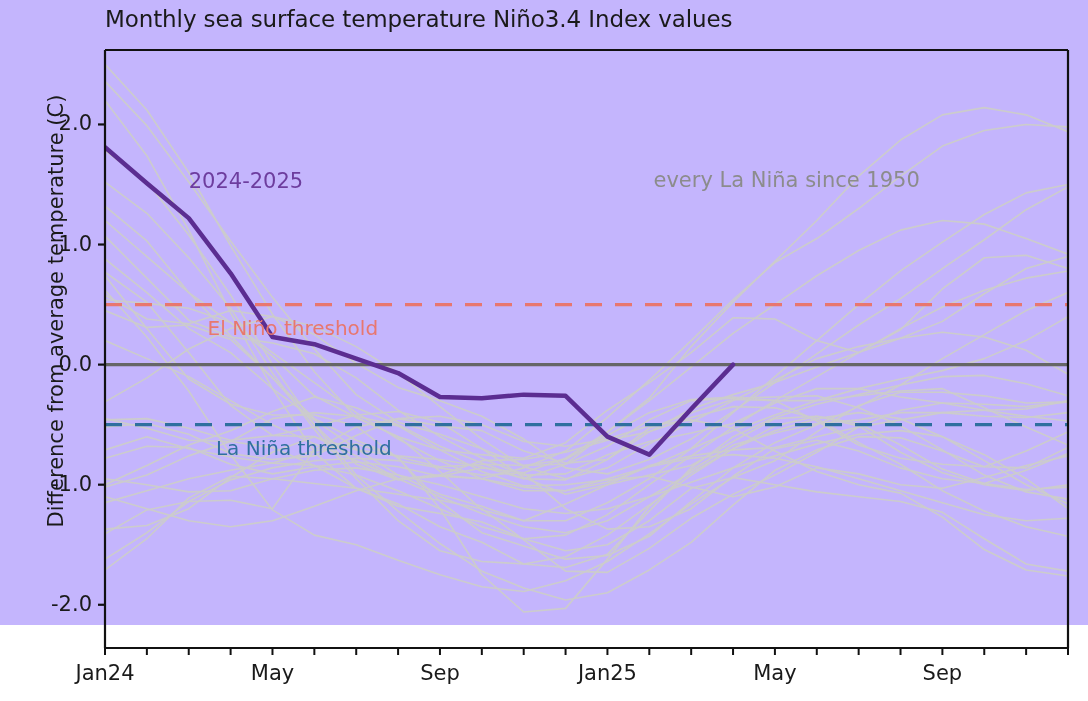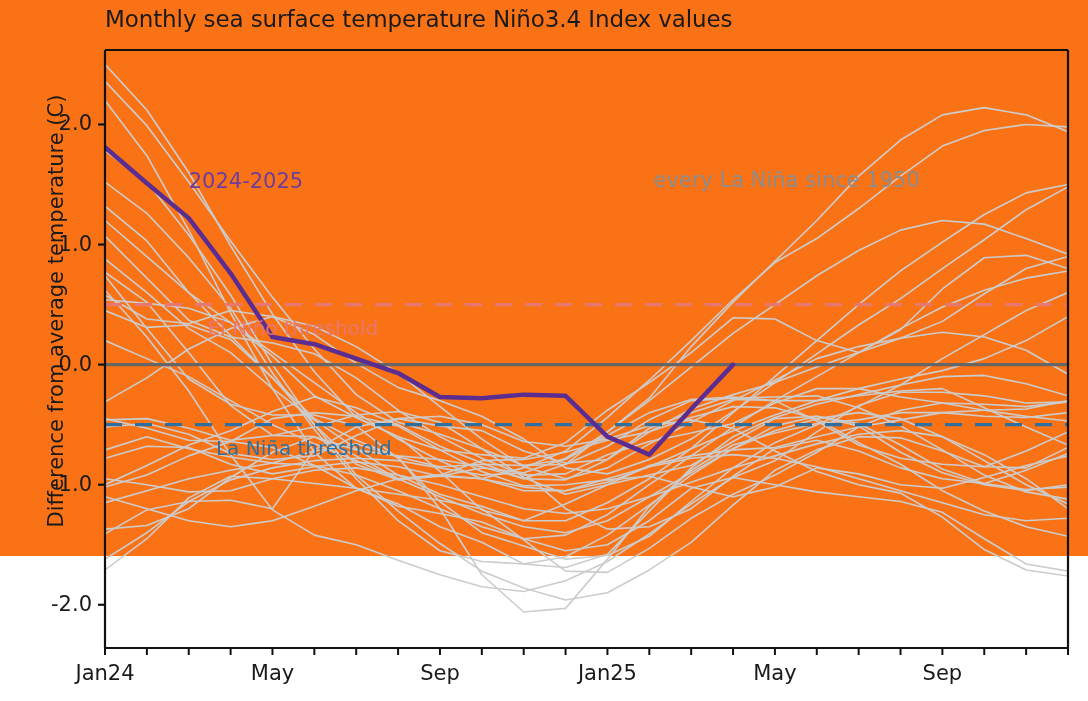--- a/index.html
+++ b/index.html
@@ -9,22 +9,22 @@
   }
   body {
     width: 1088px;
     height: 701px;
     font-family: "DejaVu Sans", sans-serif;
     overflow: hidden;
   }
   #figure {
     position: relative;
     width: 1088px;
-    height: 556px;
-    background: #f97316;
+    height: 625px;
+    background: #c4b5fd;
   }
   #chart-title {
     position: absolute;
     left: 105px;
     top: 6px;
     width: 963px;
     font-size: 23px;
     color: #1a1a1a;
     white-space: nowrap;
     letter-spacing: -0.1px;

